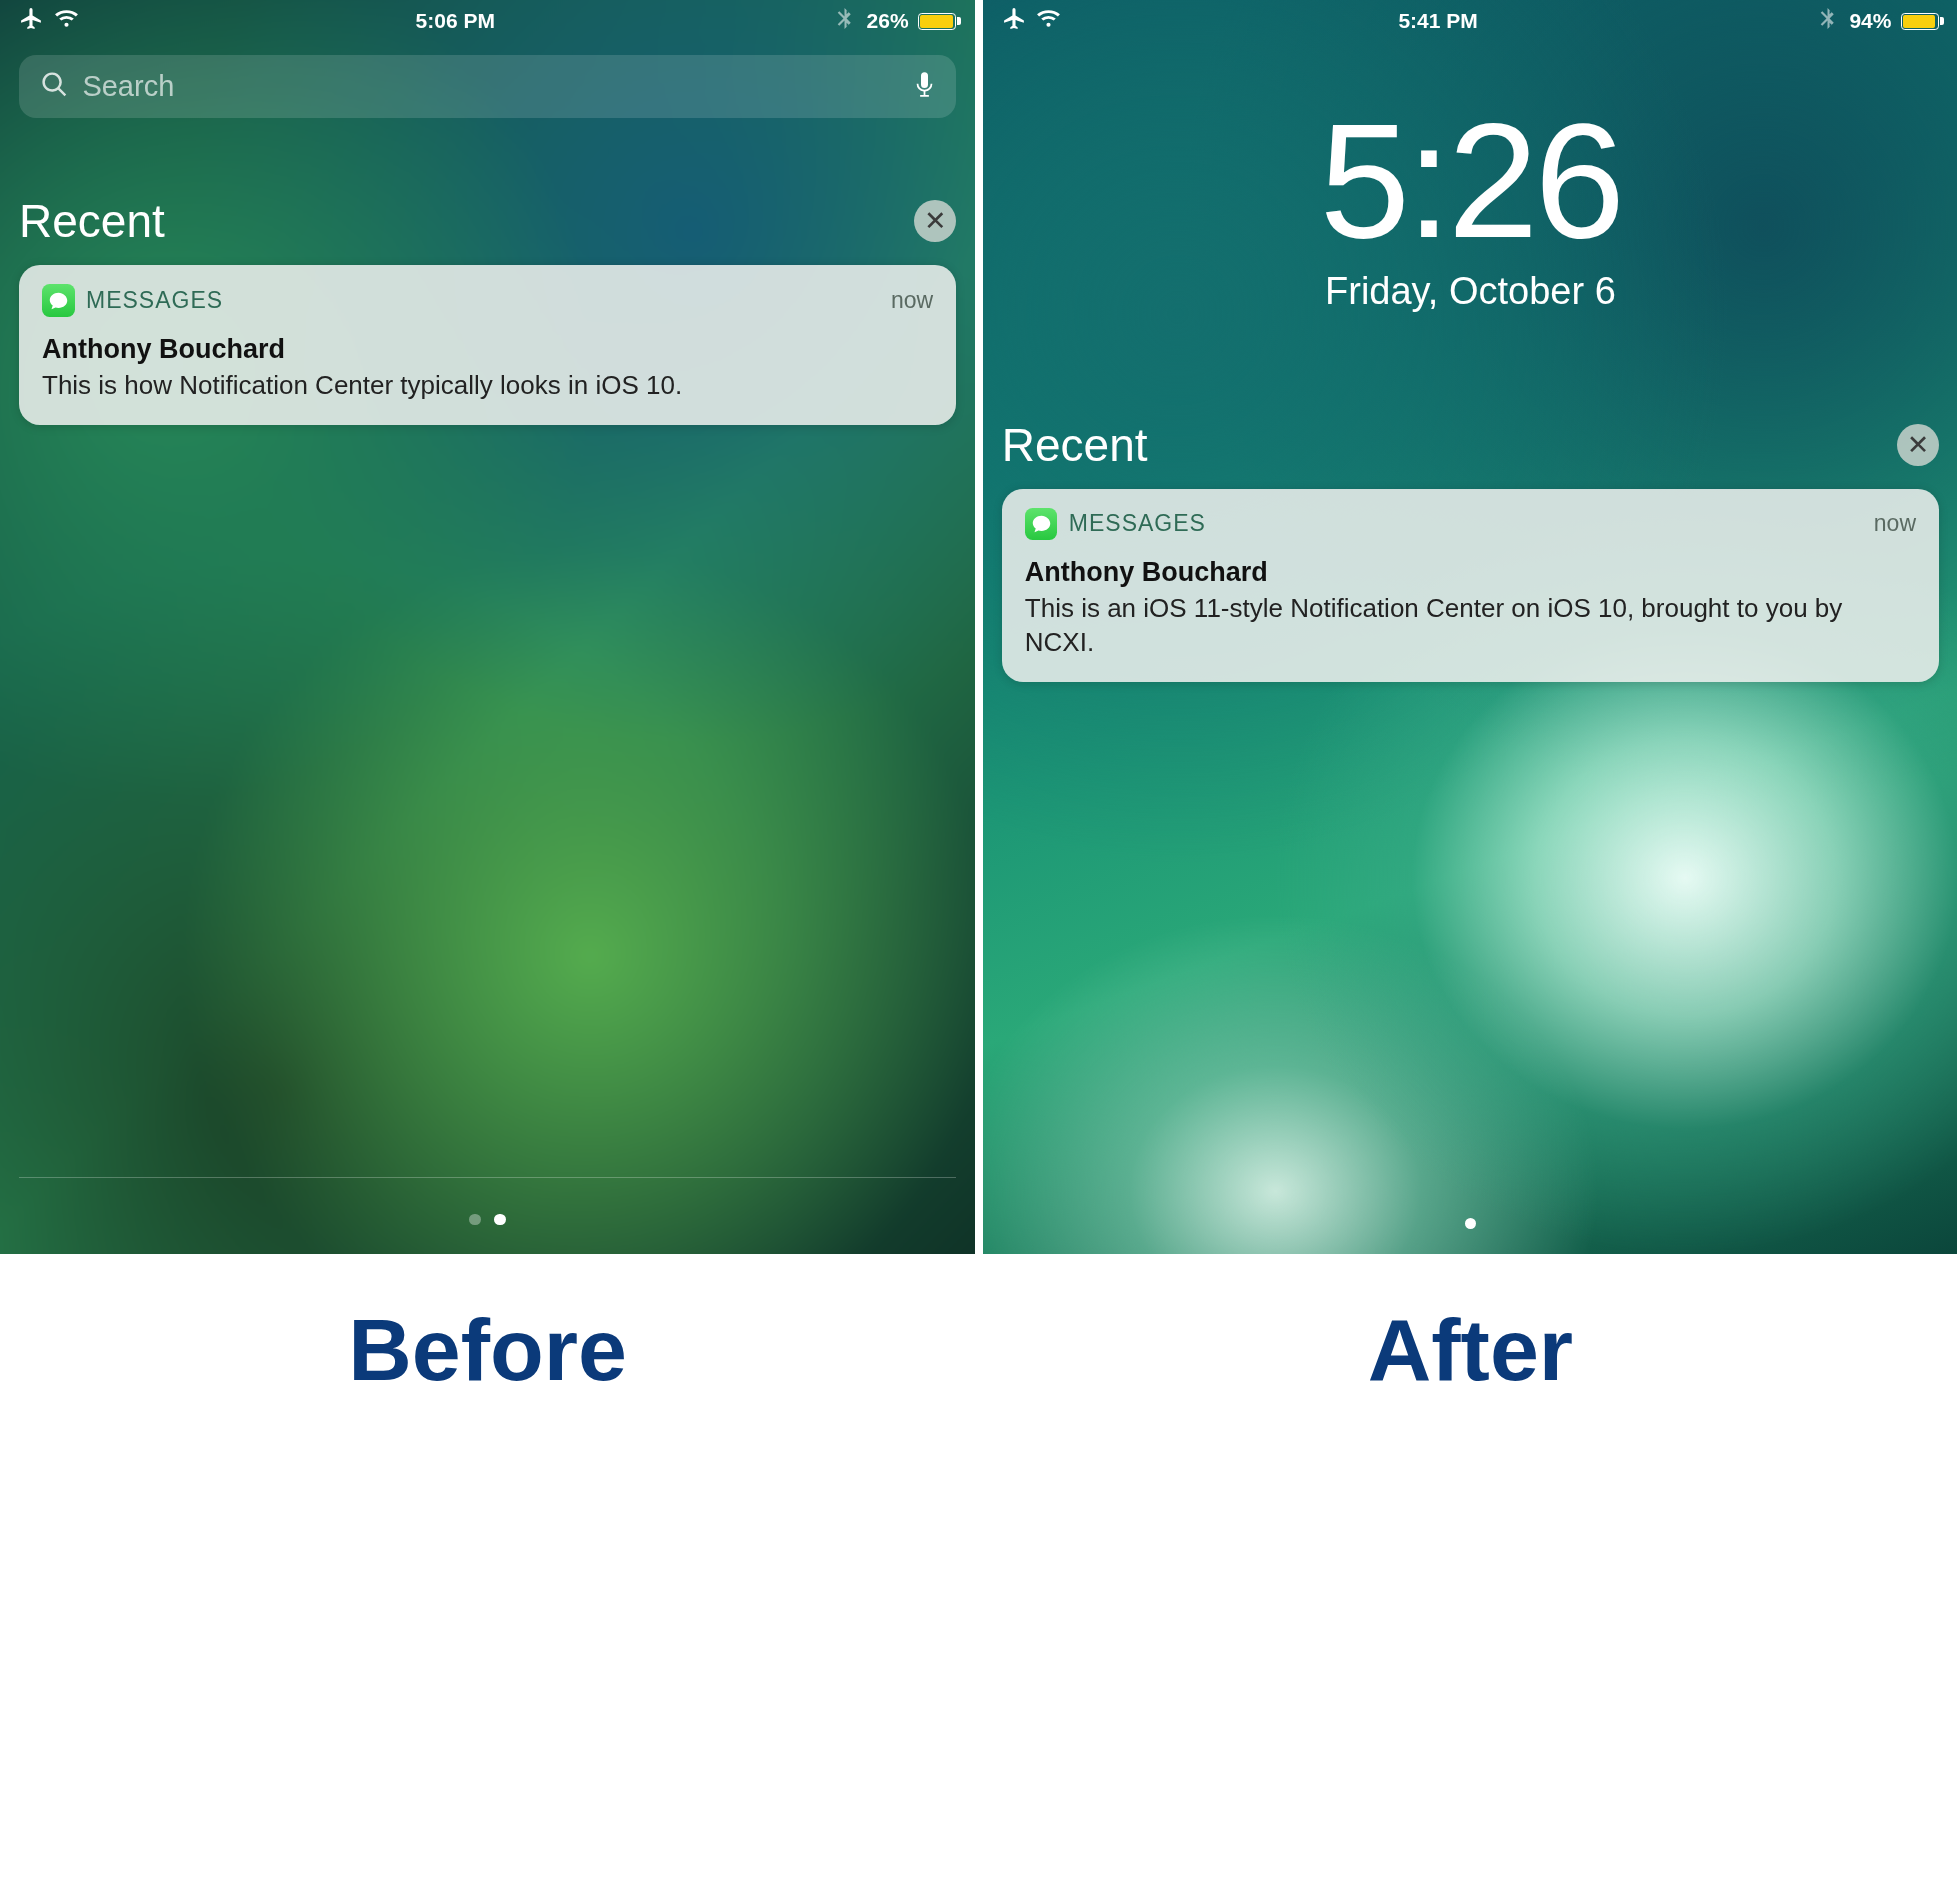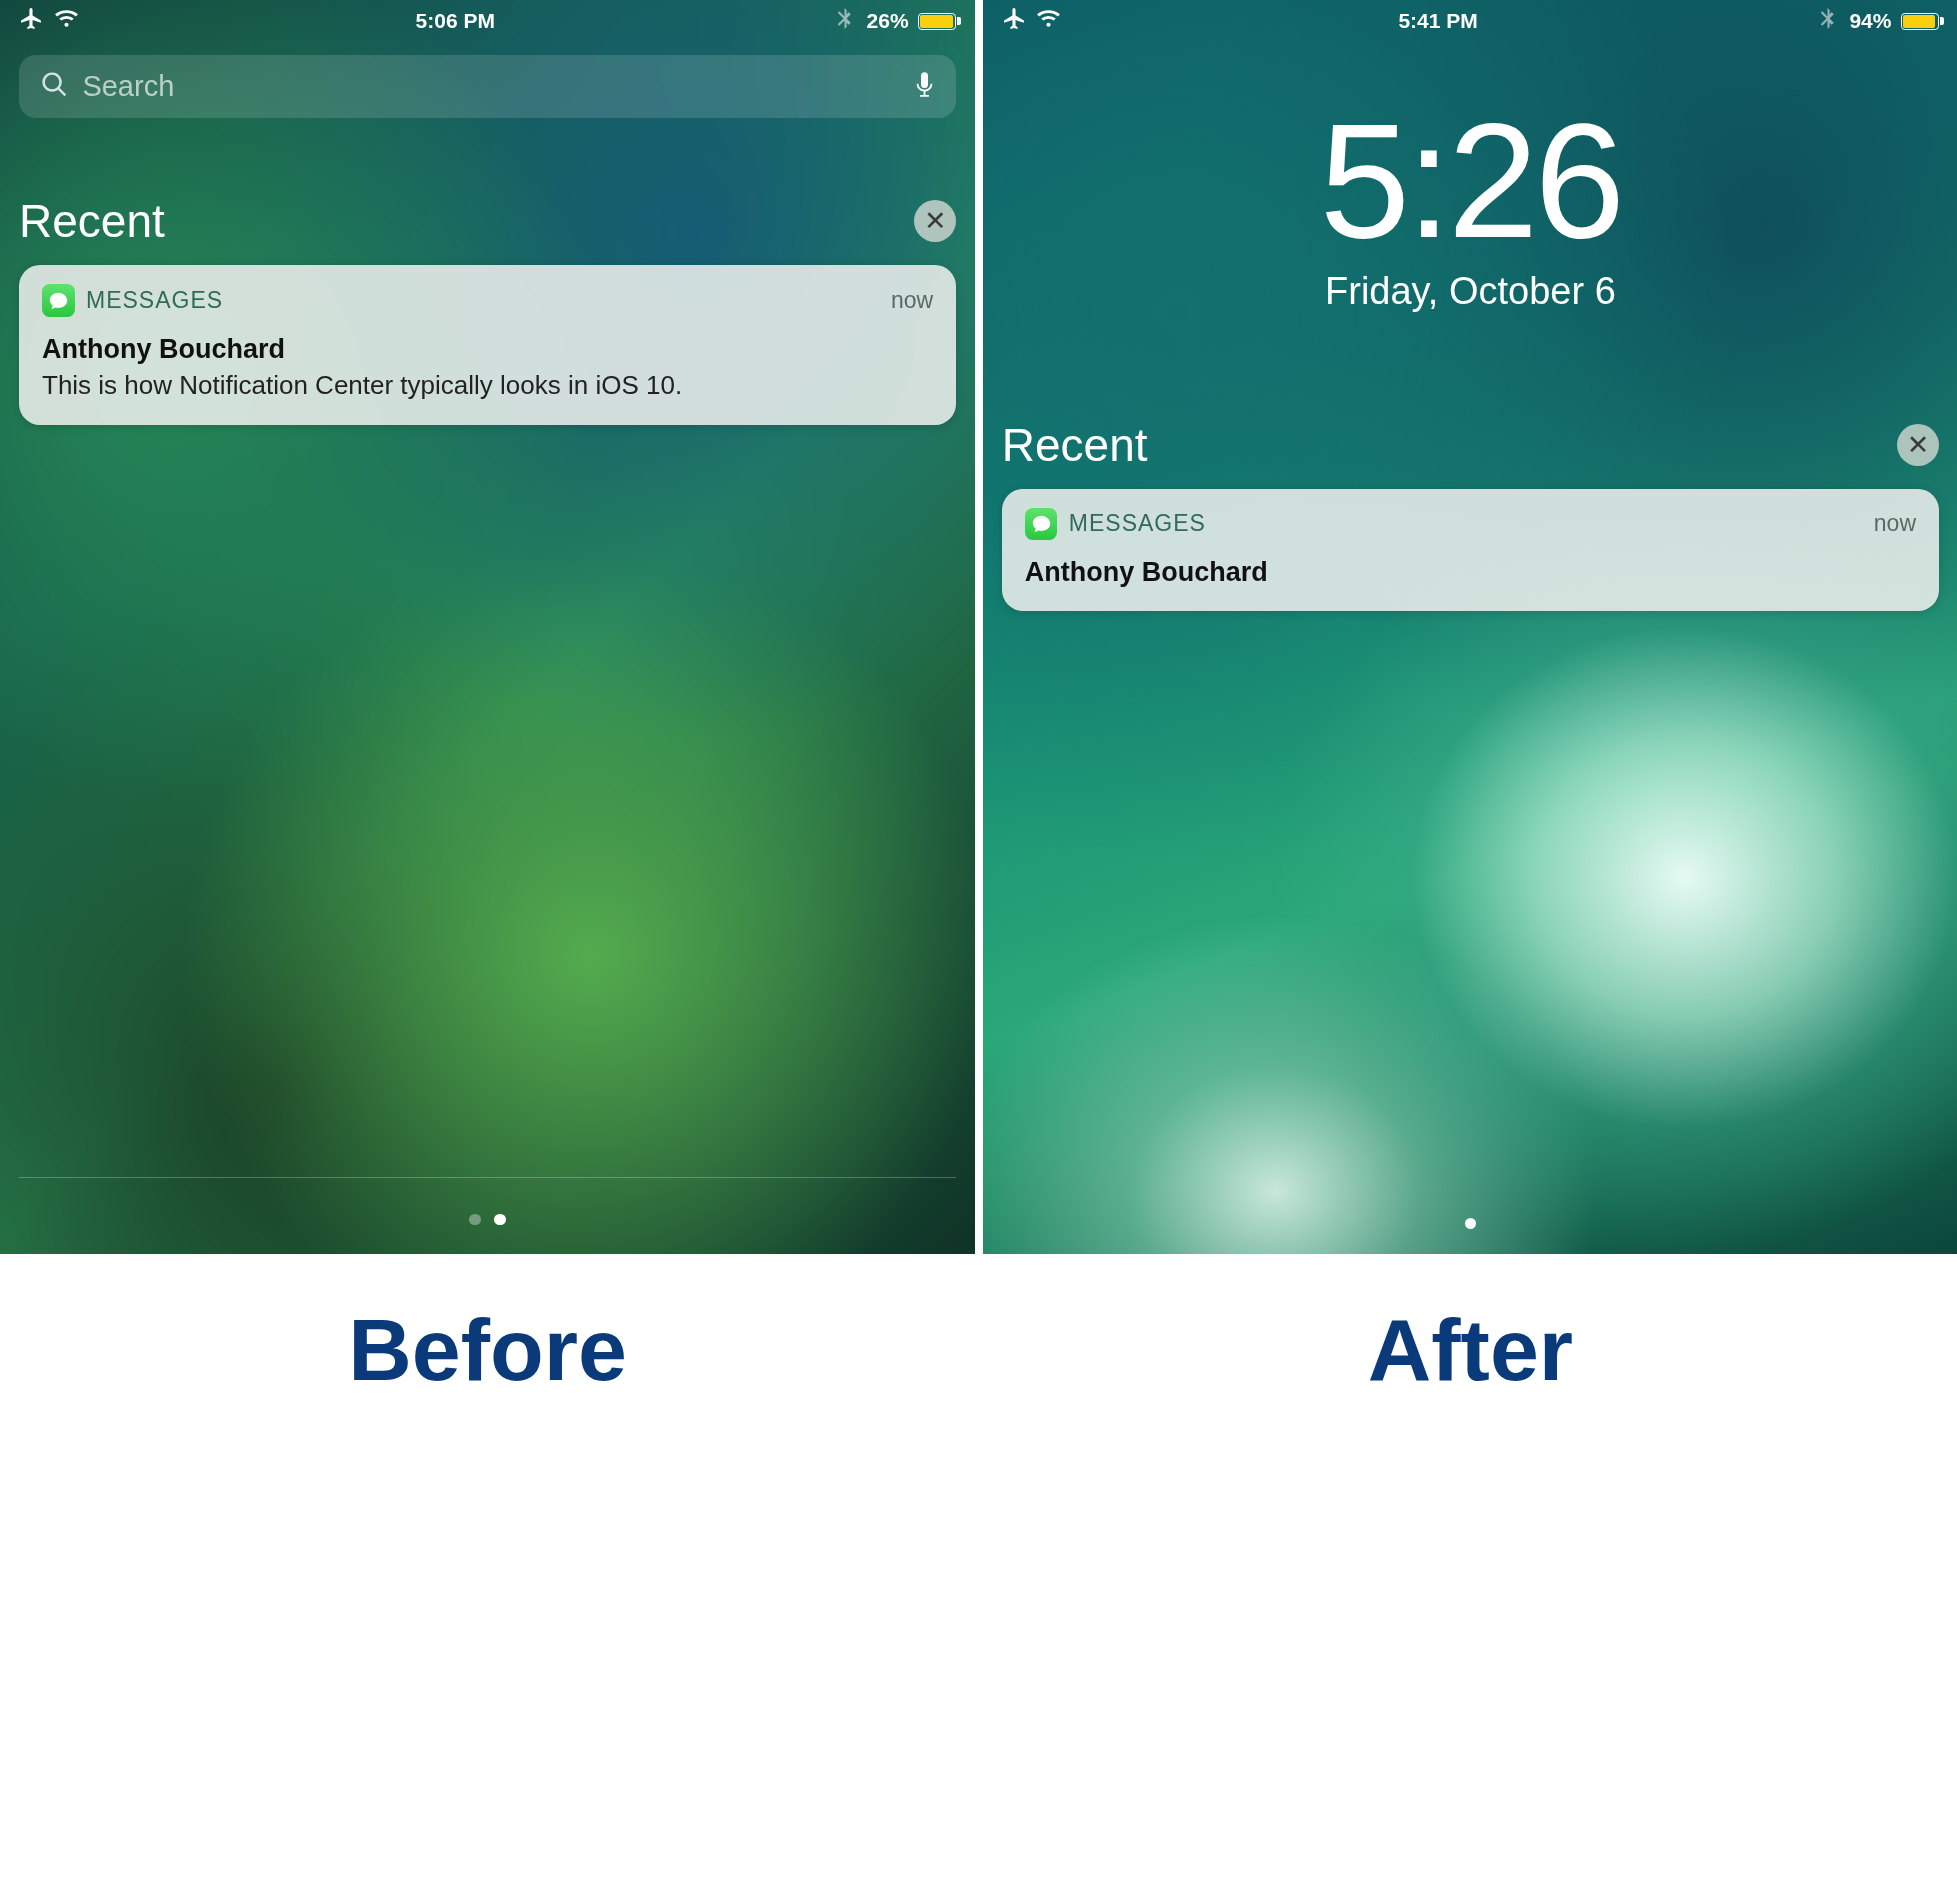--- a/index.html
+++ b/index.html
@@ -330,20 +330,21 @@
           <div class="card-head">
             <span class="app-icon">
               <svg class="bubble" viewBox="0 0 24 24">
                   <path d="M12 3C6.5 3 2 6.8 2 11.5c0 2.5 1.3 4.8 3.4 6.3L4 22l4.6-2c1.1.3 2.2.5 3.4.5 5.5 0 10-3.8 10-8.5S17.5 3 12 3z"></path>
                 </svg>
             </span>
             <span class="app-name">MESSAGES</span>
             <span class="time-ago">now</span>
           </div>
           <div class="card-title">Anthony Bouchard</div>
+          <div class="card-body">This is an iOS 11-style Notification Center on iOS 10, brought to you by NCXI.</div>
         </div>
 
         <div class="dots two" style="bottom:25px;">
           <span class="dot active"></span>
         </div>
       </div>
     </div>
     <div class="caption">After</div>
   </div>
 </div>

